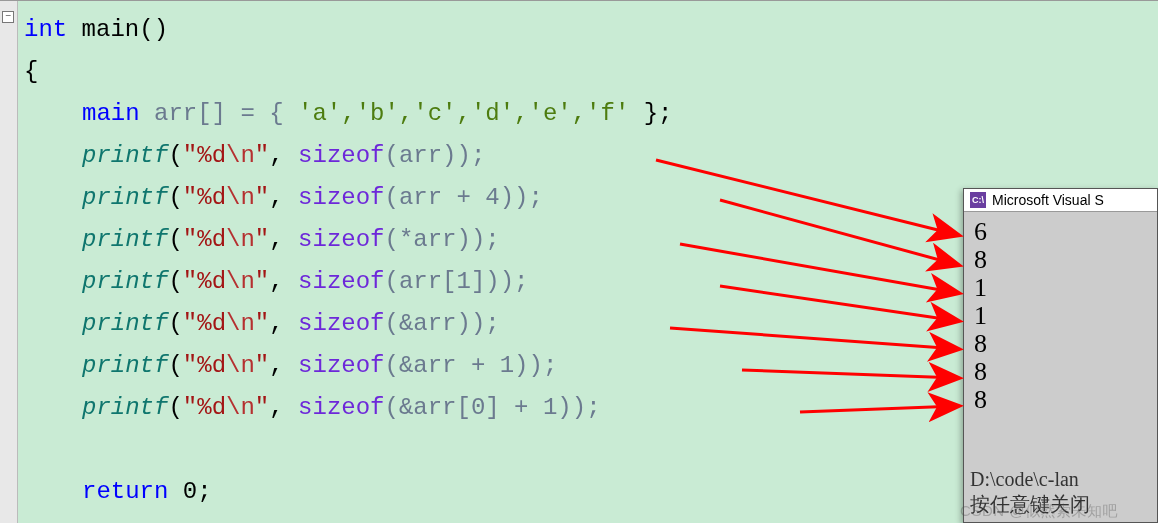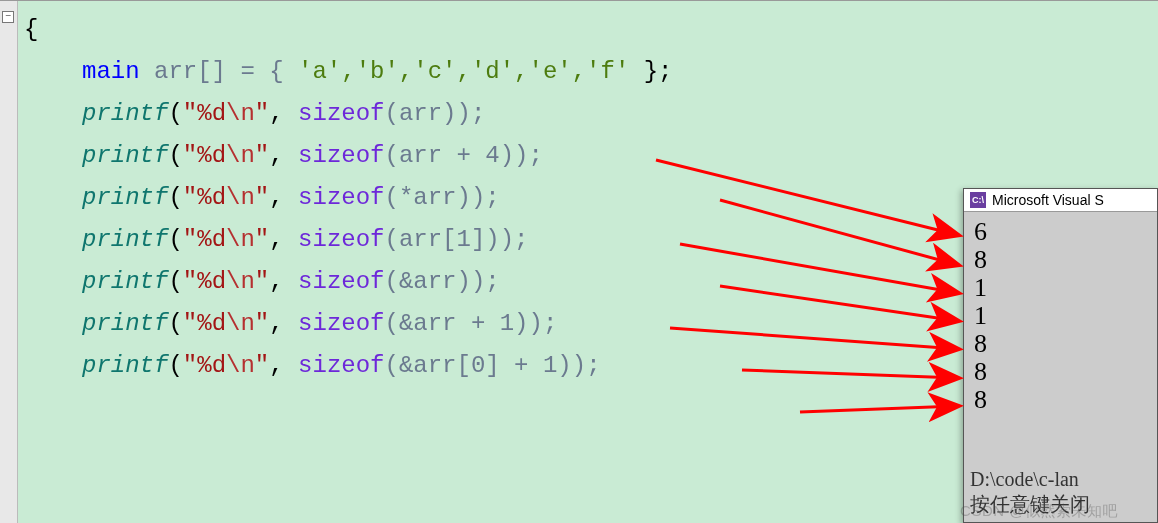--- a/index.html
+++ b/index.html
@@ -127,39 +127,41 @@
     }
   </style>
 </head>
 <body>
 
 <div class="code-area">
   <div class="gutter">
     <div class="fold-icon">−</div>
   </div>
 
+  <div class="code-line indent1"><span class="kw-type">int</span><span> main()</span></div>
   <div class="code-line indent1"><span>{</span></div>
 
   <div class="code-line indent2"><span class="kw-type">main</span><span class="var"> arr[] = { </span><span class="chr">'a','b','c','d','e','f'</span><span> };</span></div>
 
   <div class="code-line indent2"><span class="kw-func">printf</span><span>(</span><span class="str">"%d</span><span class="esc">\n</span><span class="str">"</span><span>, </span><span class="kw-sizeof">sizeof</span><span class="var">(arr));</span></div>
 
   <div class="code-line indent2"><span class="kw-func">printf</span><span>(</span><span class="str">"%d</span><span class="esc">\n</span><span class="str">"</span><span>, </span><span class="kw-sizeof">sizeof</span><span class="var">(arr + 4));</span></div>
 
   <div class="code-line indent2"><span class="kw-func">printf</span><span>(</span><span class="str">"%d</span><span class="esc">\n</span><span class="str">"</span><span>, </span><span class="kw-sizeof">sizeof</span><span class="var">(*arr));</span></div>
 
   <div class="code-line indent2"><span class="kw-func">printf</span><span>(</span><span class="str">"%d</span><span class="esc">\n</span><span class="str">"</span><span>, </span><span class="kw-sizeof">sizeof</span><span class="var">(arr[1]));</span></div>
 
   <div class="code-line indent2"><span class="kw-func">printf</span><span>(</span><span class="str">"%d</span><span class="esc">\n</span><span class="str">"</span><span>, </span><span class="kw-sizeof">sizeof</span><span class="var">(&amp;arr));</span></div>
 
   <div class="code-line indent2"><span class="kw-func">printf</span><span>(</span><span class="str">"%d</span><span class="esc">\n</span><span class="str">"</span><span>, </span><span class="kw-sizeof">sizeof</span><span class="var">(&amp;arr + 1));</span></div>
 
   <div class="code-line indent2"><span class="kw-func">printf</span><span>(</span><span class="str">"%d</span><span class="esc">\n</span><span class="str">"</span><span>, </span><span class="kw-sizeof">sizeof</span><span class="var">(&amp;arr[0] + 1));</span></div>
 
   <div class="code-line indent2">&nbsp;</div>
+  <div class="code-line indent2"><span class="kw-return">return</span><span class="num"> 0;</span></div>
 </div>
 
 <div class="console">
   <div class="console-title">
     <span class="console-icon">C:\</span>
     <span>Microsoft Visual S</span>
   </div>
   <div class="console-body">
     <div>6</div>
     <div>8</div>

